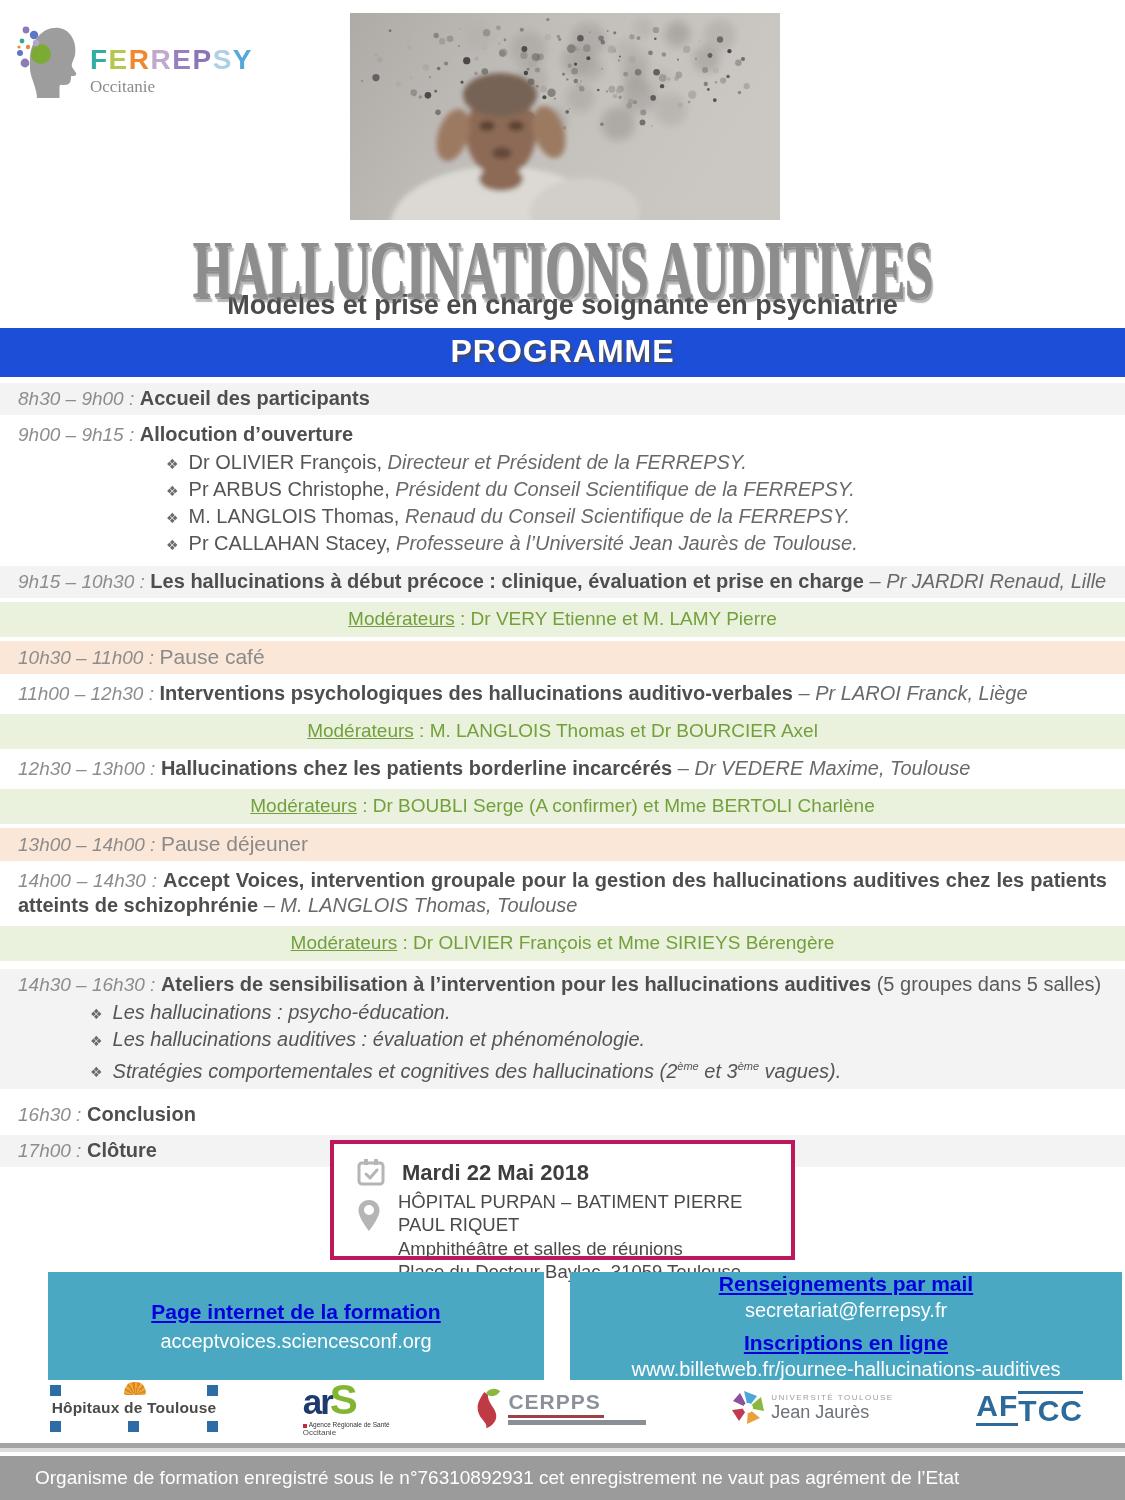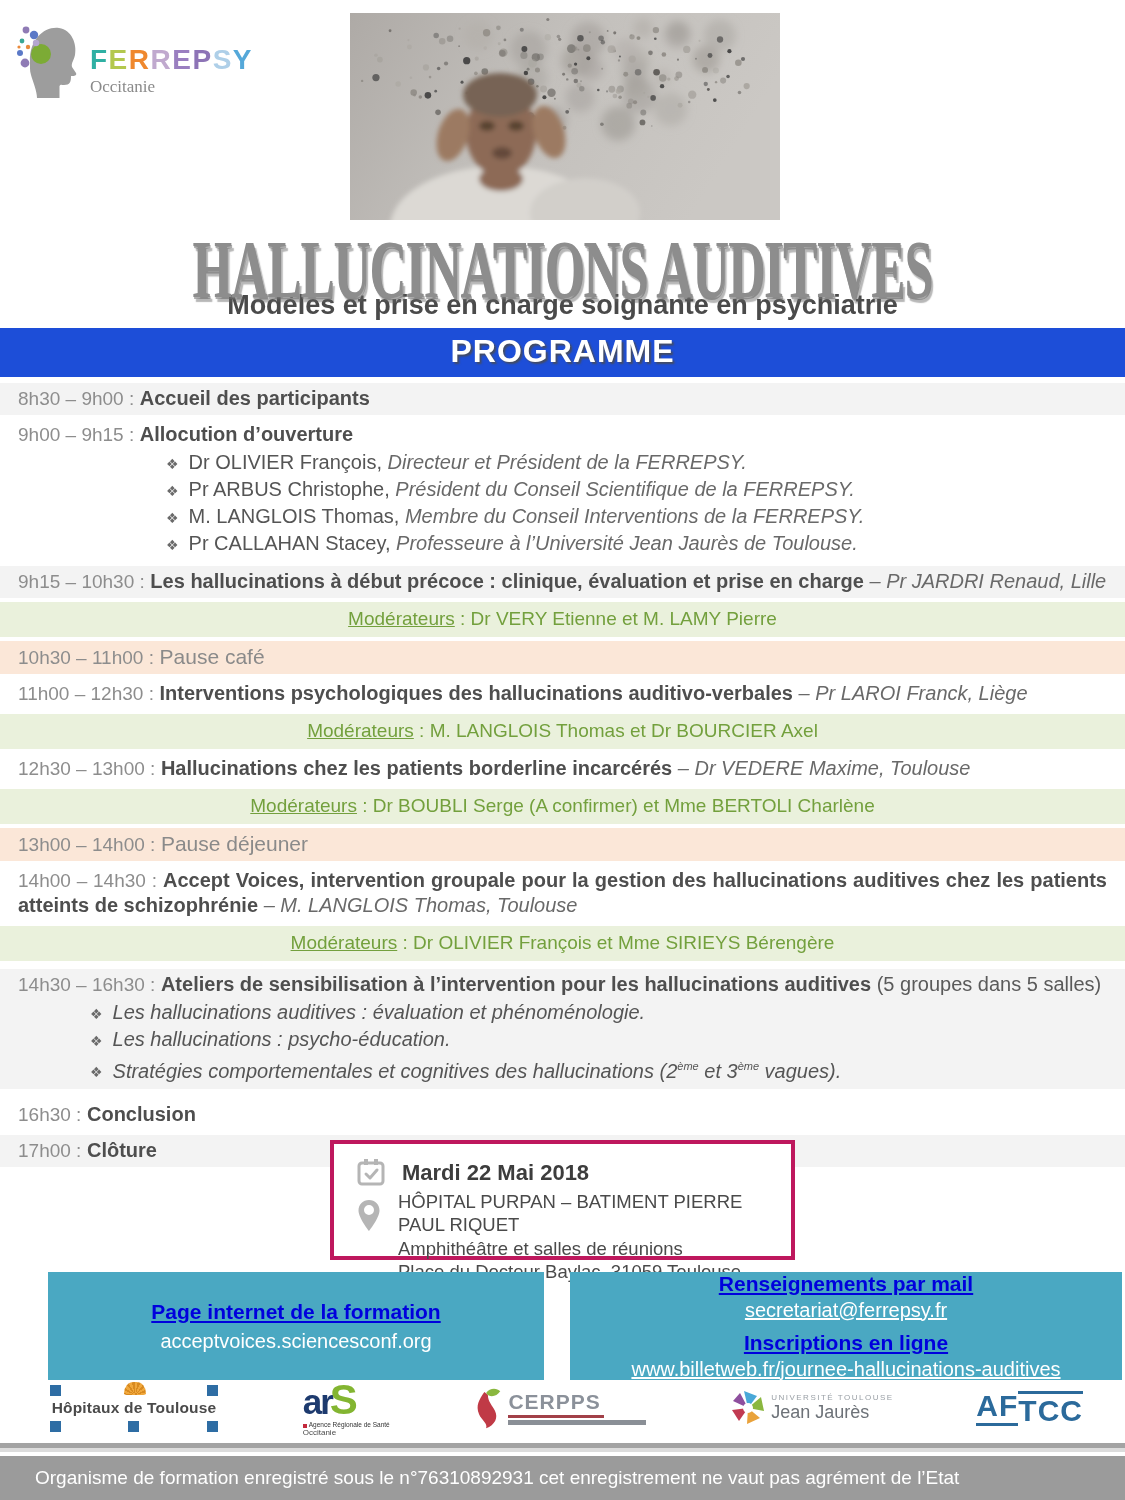--- a/index.html
+++ b/index.html
@@ -22,21 +22,21 @@
   .subtitle { text-align:center; font-size:27px; font-weight:bold; color:#4a4a4a; margin-top:6px; }
   .banner { margin-top:7px; background:#1d4ed8; padding:5px 0 7px; text-align:center; }
   .banner span { color:#ffffff; font-weight:bold; font-size:32px; letter-spacing:1px;
     text-shadow:2px 2px 2px rgba(75,75,75,0.85); }
 
   
   .schedule { margin-top:6px; }
   .row { margin-bottom:4px; padding:3px 18px 4px; line-height:1.25; font-size:20px; color:#4e4e4e; }
   .bg-gray  { background:#f3f3f3; }
   .bg-peach { background:#fbe7d8; }
-  .time  { color:#8d8d8d; font-size:19px; }
+  .time  { font-style:italic; color:#8d8d8d; font-size:19px; }
   .stitle { font-weight:bold; color:#4e4e4e; }
   .suffix { color:#5a5a5a; }
   .speaker { font-style:italic; color:#696969; }
   .pause .stitle { font-weight:normal; color:#8a8a8a; font-size:21px; }
   .justify { text-align:justify; }
   .mod-row { background:#eaf1dc; text-align:center; padding:5px 18px 6px; color:#73a03d;
     font-size:19px; margin-bottom:4px; line-height:1.25; }
   .mod-label { text-decoration:underline; }
   .open-bullets { padding-left:148px; margin-top:3px; }
   .atelier-bullets { padding-left:72px; margin-top:3px; }
@@ -54,21 +54,21 @@
   .venue-addr { font-size:18.5px; color:#4a4a4a; line-height:1.26; }
   .vicon { flex:none; }
 
   
   .linkbox { position:absolute; top:1272px; height:108px; background:#4aa8c2;
     display:flex; flex-direction:column; justify-content:center; align-items:center; text-align:center; }
   .leftbox  { left:48px;  width:496px; }
   .rightbox { left:570px; width:552px; }
   .linklabel { color:#0000dd; font-weight:bold; text-decoration:underline; font-size:21px; cursor:pointer; }
   .linkvalue { color:#ffffff; font-size:20px; margin-top:3px; }
-  .rightbox .linkvalue { margin-bottom:9px;text-decoration:underline; }
+  .rightbox .linkvalue { margin-bottom:9px; }
   .rightbox .linkvalue:last-child { margin-bottom:0; }
   .leftbox .linkvalue { margin-top:6px; }
 
   
   .partners { position:absolute; top:1386px; left:0; width:1125px; height:56px;
     display:flex; align-items:center; justify-content:space-between; padding:0 42px 12px 48px; }
   .p-item { flex:none; display:flex; align-items:center; }
   .hdt { position:relative; width:172px; height:52px; }
   .hdt-name { position:absolute; top:17px; left:0; width:172px; text-align:center;
     font-size:15.5px; font-weight:bold; color:#4a4a4a; letter-spacing:0.2px; }
@@ -348,21 +348,21 @@
 
   <main class="schedule">
 
     <div class="row bg-gray"><span class="time">8h30 – 9h00 :</span> <span class="stitle">Accueil des participants</span></div>
 
     <div class="row">
       <div><span class="time">9h00 – 9h15 :</span> <span class="stitle">Allocution d’ouverture</span></div>
       <div class="open-bullets">
         <div class="bullet-line"><span class="glyph">❖</span><span>Dr OLIVIER François, </span><span class="speaker">Directeur et Président de la FERREPSY.</span></div>
         <div class="bullet-line"><span class="glyph">❖</span><span>Pr ARBUS Christophe, </span><span class="speaker">Président du Conseil Scientifique de la FERREPSY.</span></div>
-        <div class="bullet-line"><span class="glyph">❖</span><span>M. LANGLOIS Thomas, </span><span class="speaker">Membre du Conseil Interventions de la FERREPSY.</span></div>
+        <div class="bullet-line"><span class="glyph">❖</span><span>M. LANGLOIS Thomas, </span><span class="speaker">Renaud du Conseil Scientifique de la FERREPSY.</span></div>
         <div class="bullet-line"><span class="glyph">❖</span><span>Pr CALLAHAN Stacey, </span><span class="speaker">Professeure à l’Université Jean Jaurès de Toulouse.</span></div>
       </div>
     </div>
 
     <div class="row bg-gray"><span class="time">9h15 – 10h30 :</span> <span class="stitle">Les hallucinations à début précoce : clinique, évaluation et prise en charge</span> <span class="speaker">– Pr JARDRI Renaud, Lille</span></div>
 
     <div class="mod-row"><span class="mod-label">Modérateurs</span><span> : Dr VERY Etienne et M. LAMY Pierre</span></div>
 
     <div class="row bg-peach pause"><span class="time">10h30 – 11h00 :</span> <span class="stitle">Pause café</span></div>
 
@@ -376,22 +376,22 @@
 
     <div class="row bg-peach pause"><span class="time">13h00 – 14h00 :</span> <span class="stitle">Pause déjeuner</span></div>
 
     <div class="row justify"><span class="time">14h00 – 14h30 :</span> <span class="stitle">Accept Voices, intervention groupale pour la gestion des hallucinations auditives chez les patients atteints de schizophrénie</span> <span class="speaker">– M. LANGLOIS Thomas, Toulouse</span></div>
 
     <div class="mod-row"><span class="mod-label">Modérateurs</span><span> : Dr OLIVIER François et Mme SIRIEYS Bérengère</span></div>
 
     <div class="row bg-gray" style="margin-top:8px;">
       <div><span class="time">14h30 – 16h30 :</span> <span class="stitle">Ateliers de sensibilisation à l’intervention pour les hallucinations auditives</span><span class="suffix"> (5 groupes dans 5 salles)</span></div>
       <div class="atelier-bullets">
+        <div class="bullet-line it"><span class="glyph">❖</span><span>Les hallucinations : psycho-éducation.</span></div>
         <div class="bullet-line it"><span class="glyph">❖</span><span>Les hallucinations auditives : évaluation et phénoménologie.</span></div>
-        <div class="bullet-line it"><span class="glyph">❖</span><span>Les hallucinations : psycho-éducation.</span></div>
         <div class="bullet-line it"><span class="glyph">❖</span><span>Stratégies comportementales et cognitives des hallucinations (2</span><sup>ème</sup><span> et 3</span><sup>ème</sup><span> vagues).</span></div>
       </div>
     </div>
 
     <div class="row" style="margin-top:10px;"><span class="time">16h30 :</span> <span class="stitle">Conclusion</span></div>
 
     <div class="row bg-gray"><span class="time">17h00 :</span> <span class="stitle">Clôture</span></div>
 
   </main>
 

